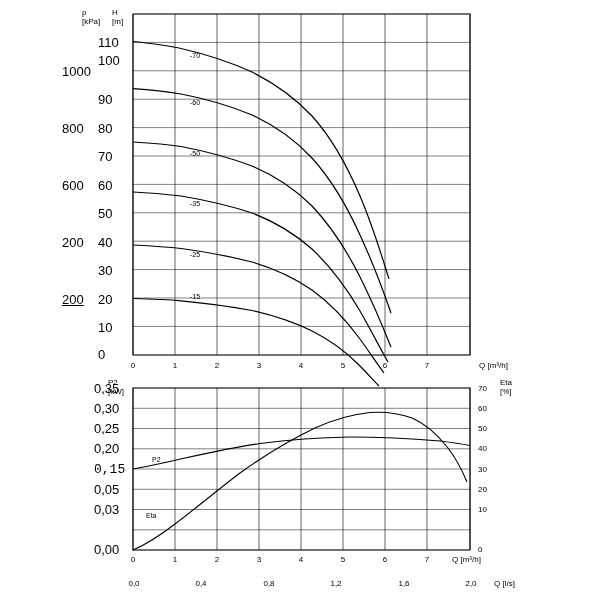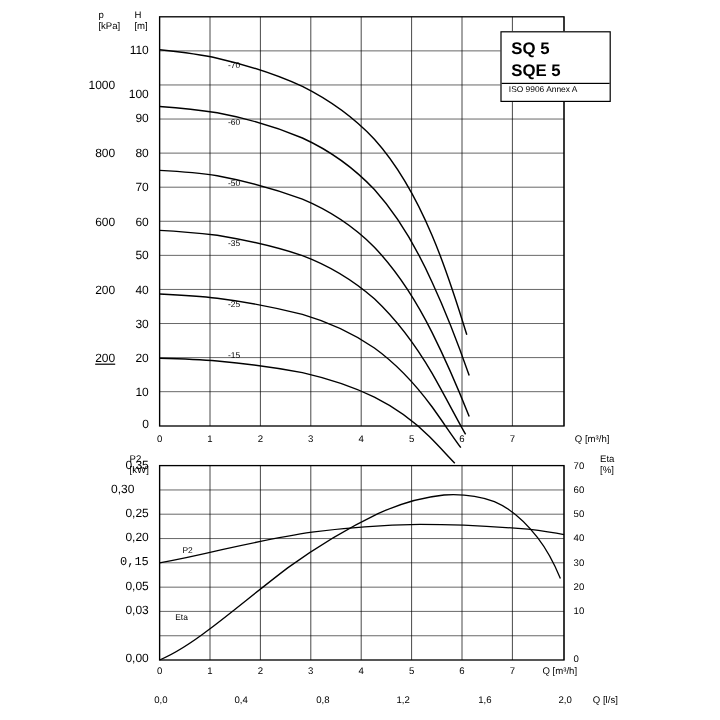--- a/index.html
+++ b/index.html
@@ -1,18 +1,18 @@
 <!DOCTYPE html>
 <html><head>
 <meta charset="utf-8">
 <style>
   html,body{margin:0;padding:0;background:#ffffff;}
   body{width:600px;height:600px;font-family:"Liberation Sans",sans-serif;color:#000;}
   #root{position:relative;width:600px;height:600px;overflow:hidden;}
-  .tick{position:absolute;font-size:10px;line-height:8px;text-align:right;white-space:nowrap;}
+  .tick{position:absolute;font-size:13px;line-height:8px;text-align:left;white-space:nowrap;}
   .tickL{position:absolute;font-size:8px;line-height:8px;text-align:left;white-space:nowrap;}
   .tickC{position:absolute;font-size:8px;line-height:8px;text-align:center;white-space:nowrap;}
   svg{position:absolute;left:0;top:0;overflow:visible;}
   .gridv{stroke:#000;stroke-width:0.6;}
   .gridh{stroke:#000;stroke-width:0.5;}
   .frame{stroke:#000;stroke-width:1.1;fill:none;}
   .curve{stroke:#000;stroke-width:1.2;fill:none;}
   .curve2{stroke:#000;stroke-width:1.1;fill:none;}
   .titlebox{position:absolute;border:1px solid #000;background:#fff;}
   .titlebox .t1{position:absolute;left:8px;top:5px;font-size:14px;font-weight:bold;}
@@ -66,21 +66,21 @@
   <div class="unit" style="left:82px;top:8px;">p<br>[kPa]</div>
   <div class="unit" style="left:112px;top:8px;">H<br>[m]</div>
 
   <div class="tick" style="left:62px;top:68px;width:34px;">1000</div>
   <div class="tick" style="left:62px;top:125px;width:34px;">800</div>
   <div class="tick" style="left:62px;top:182px;width:34px;">600</div>
   <div class="tick" style="left:62px;top:239px;width:34px;">200</div>
   <div class="tick" style="left:62px;top:296px;width:34px;text-decoration:underline;">200</div>
 
   <div class="tick" style="left:98px;top:39px;width:26px;">110</div>
-  <div class="tick" style="left:98px;top:76px;width:26px;">100</div>
+  <div class="tick" style="left:98px;top:57px;width:26px;">100</div>
   <div class="tick" style="left:98px;top:96px;width:26px;">90</div>
   <div class="tick" style="left:98px;top:125px;width:26px;">80</div>
   <div class="tick" style="left:98px;top:153px;width:26px;">70</div>
   <div class="tick" style="left:98px;top:182px;width:26px;">60</div>
   <div class="tick" style="left:98px;top:210px;width:26px;">50</div>
   <div class="tick" style="left:98px;top:239px;width:26px;">40</div>
   <div class="tick" style="left:98px;top:267px;width:26px;">30</div>
   <div class="tick" style="left:98px;top:296px;width:26px;">20</div>
   <div class="tick" style="left:98px;top:324px;width:26px;">10</div>
   <div class="tick" style="left:98px;top:351px;width:26px;">0</div>
@@ -95,26 +95,20 @@
   <div class="tickC" style="left:417px;top:362px;width:20px;">7</div>
   <div class="tickL" style="left:479px;top:362px;">Q [m³/h]</div>
 
   <div class="cl" style="left:190px;top:52px;">-70</div>
   <div class="cl" style="left:190px;top:99px;">-60</div>
   <div class="cl" style="left:190px;top:150px;">-50</div>
   <div class="cl" style="left:190px;top:200px;">-35</div>
   <div class="cl" style="left:190px;top:251px;">-25</div>
   <div class="cl" style="left:190px;top:293px;">-15</div>
 
-  <div class="titlebox" style="left:417px;top:26px;width:90px;height:57px;">
-    <div class="t1">SQ 5</div>
-    <div class="t2">SQE 5</div>
-    <div class="sep"></div>
-    <div class="t3">ISO 9906 Annex A</div>
-  </div>
 
   <svg width="600" height="600">
 
     <g class="gridv">
       <line x1="133" y1="388" x2="133" y2="550"></line>
       <line x1="175" y1="388" x2="175" y2="550"></line>
       <line x1="217" y1="388" x2="217" y2="550"></line>
       <line x1="259" y1="388" x2="259" y2="550"></line>
       <line x1="301" y1="388" x2="301" y2="550"></line>
       <line x1="343" y1="388" x2="343" y2="550"></line>
@@ -135,21 +129,21 @@
 
     <path class="curve2" d="M133,469 C150,466 168,462 185,458 C210,452.5 235,447 260,443.5 C290,439.5 320,437.5 350,437 C380,437 410,438.5 440,441 C452,442.5 462,444 470,445.5"></path>
 
     <path class="curve2" d="M133,550 C145,545 158,537 175,524 C195,509 215,492 240,473 C265,455 290,440 315,428 C335,419 355,414 370,412.5 C385,411.5 398,413 412,418 C425,423.5 437,434 448,448 C455,457 462,470 467,482"></path>
   </svg>
 
   <div class="unit" style="left:108px;top:378px;">P2<br>[kW]</div>
   <div class="unit" style="left:500px;top:378px;">Eta<br>[%]</div>
 
   <div class="tick" style="left:94px;top:385px;width:30px;">0,35</div>
-  <div class="tick" style="left:82px;top:405px;width:30px;">0,30</div>
+  <div class="tick" style="left:94px;top:405px;width:30px;">0,30</div>
   <div class="tick" style="left:94px;top:425px;width:30px;">0,25</div>
   <div class="tick" style="left:94px;top:445px;width:30px;">0,20</div>
   <div class="tick" style="left:94px;top:466px;width:30px;font-family:Liberation Mono, monospace;">0,15</div>
   <div class="tick" style="left:94px;top:486px;width:30px;">0,05</div>
   <div class="tick" style="left:94px;top:506px;width:30px;">0,03</div>
   <div class="tick" style="left:94px;top:546px;width:30px;">0,00</div>
 
   <div class="tickL" style="left:478px;top:385px;">70</div>
   <div class="tickL" style="left:478px;top:405px;">60</div>
   <div class="tickL" style="left:478px;top:425px;">50</div>

